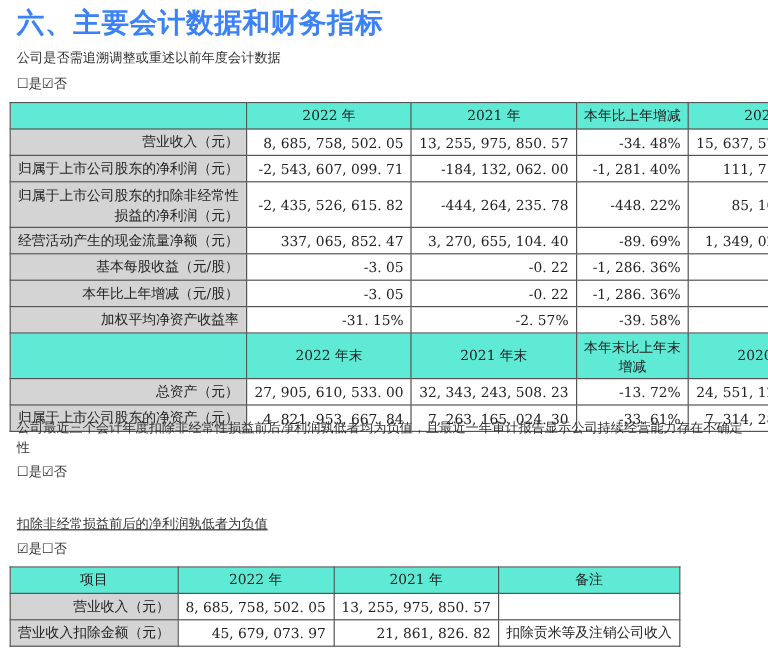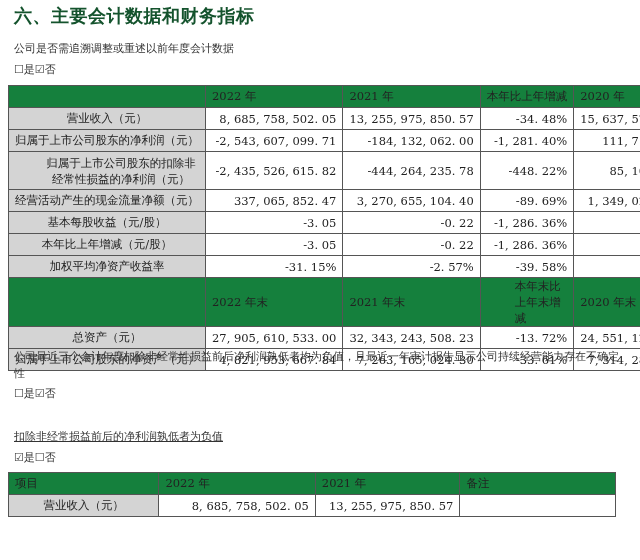--- a/index.html
+++ b/index.html
@@ -1,29 +1,29 @@
 <!DOCTYPE html>
 <html><head>
 <meta charset="utf-8">
 <style>
   html, body { margin:0; padding:0; background:#ffffff; }
   body { width:640px; height:560px; overflow:hidden; position:relative;
          font-family:"DejaVu Serif", "Liberation Serif", serif; color:#222; }
   .title { position:absolute; left:14px; top:4px; font-family:"DejaVu Sans", sans-serif;
-           font-weight:bold; font-size:18px; color:#14532d; letter-spacing:0.5px; }
+           font-weight:bold; font-size:23px; color:#3b82f6; letter-spacing:0.5px; }
   .para { position:absolute; left:14px; font-size:11px; color:#333; line-height:17px; }
   table { position:absolute; border-collapse:collapse; font-size:11.5px; }
   td { border:1px solid #555; padding:0 6px; height:21px; white-space:nowrap; }
-  td.lbl { background:#d4d4d4; text-align:center;margin-left:28px; }
-  td.hdr { background:#15803d; text-align:left; }
+  td.lbl { background:#d4d4d4; text-align:right;margin-left:28px; }
+  td.hdr { background:#5eead4; text-align:center; }
   td.num { text-align:right; background:#fff;margin-top:48px; }
   td.note { text-align:left; background:#fff; }
-  .wrap { white-space:normal; line-height:16px;padding-left:34px; }
+  .wrap { white-space:normal; line-height:16px; }
   .t1 { left:8px; top:85px; width:620px; }
-  .t2 { left:8px; top:472px; width:608px; }
+  .t2 { left:8px; top:472px; width:516px; }
 </style>
 </head>
 <body>
 
 <div class="title">六、主要会计数据和财务指标</div>
 <div class="para" style="top:40px;">公司是否需追溯调整或重述以前年度会计数据</div>
 <div class="para" style="top:61px;">☐是☑否</div>
 
 <table class="t1">
   <colgroup>
@@ -132,14 +132,20 @@
     <td class="hdr">2022 年</td>
     <td class="hdr">2021 年</td>
     <td class="hdr">备注</td>
   </tr>
   <tr>
     <td class="lbl">营业收入（元）</td>
     <td class="num">8, 685, 758, 502. 05</td>
     <td class="num">13, 255, 975, 850. 57</td>
     <td class="note"></td>
   </tr>
+  <tr>
+    <td class="lbl">营业收入扣除金额（元）</td>
+    <td class="num">45, 679, 073. 97</td>
+    <td class="num">21, 861, 826. 82</td>
+    <td class="note">扣除贡米等及注销公司收入</td>
+  </tr>
 </tbody>
   </table>
 
 </body></html>

